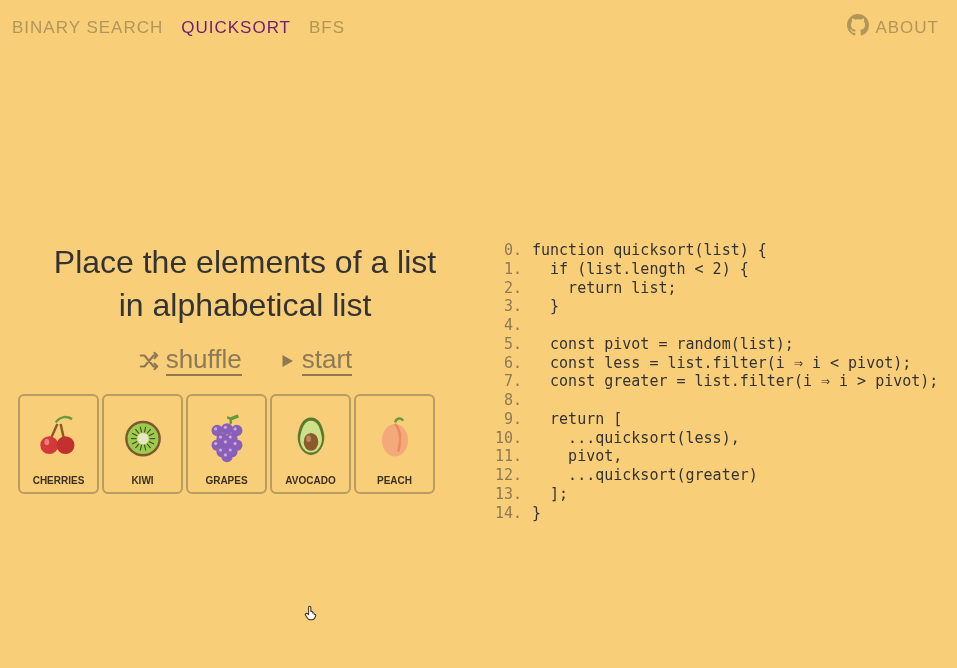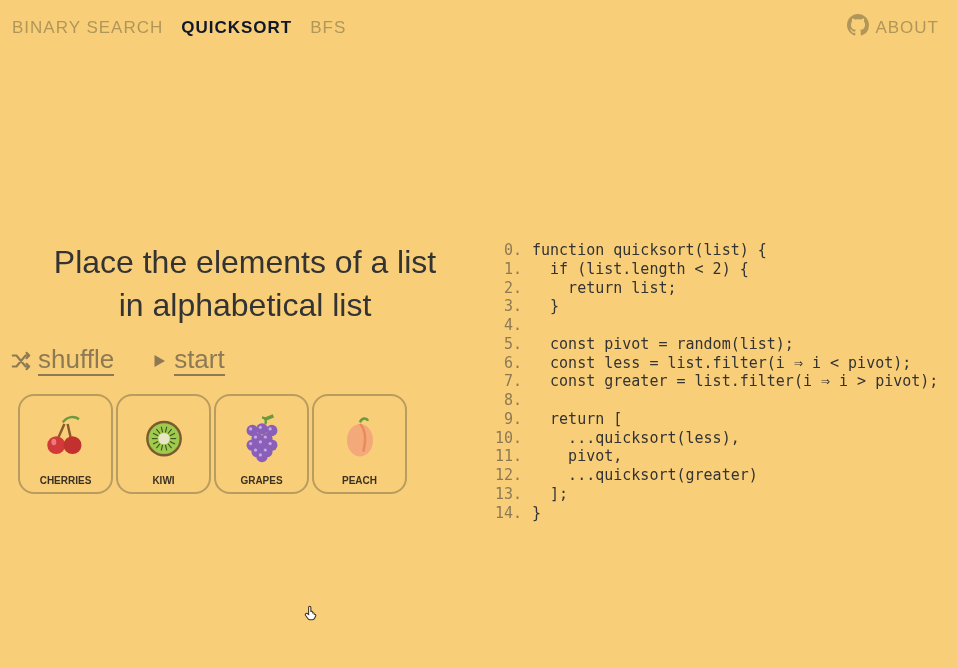--- a/index.html
+++ b/index.html
@@ -6,34 +6,34 @@
     --bg:#f9ce78;
     --ink:#3a3122;
     --muted:#8d7a55;
     --tab-muted:#b19659;
     --card-border:#b99c5f;
   }
   html,body{margin:0;padding:0;background:var(--bg);color:var(--ink);width:957px;height:668px;overflow:hidden;font-family:-apple-system,BlinkMacSystemFont,"Segoe UI",Helvetica,Arial,sans-serif}
   .nav{display:flex;align-items:center;padding:14px 18px 0 12px;font-size:17px;letter-spacing:1px}
   .tab{margin-right:18px;cursor:pointer}
   .tab.inactive{color:var(--tab-muted);font-weight:500}
-  .tab.active{color:#0f172a;font-weight:700}
+  .tab.active{color:#701a75;font-weight:400}
   .nav-spacer{flex:1}
   .about{display:flex;align-items:center;color:var(--tab-muted);font-weight:400}
   .about svg{margin-right:6px}
   .stage{display:flex;margin-top:200px}
   .left{width:470px;padding-left:10px;text-align:center}
   .headline{font-size:32px;line-height:1.35;font-weight:400;color:#333;margin:0 20px 18px 20px}
-  .controls{display:flex;gap:36px;margin:12px 0 18px}
+  .controls{display:flex;justify-content:center;gap:36px;margin:12px 0 18px}
   .ctrl{display:flex;align-items:center;color:var(--muted);font-size:26px;font-weight:300;cursor:pointer}
   .ctrl .label{border-bottom:2px solid var(--muted);margin-left:6px;line-height:1.1}
   .ctrl svg{display:block}
   .cursor{position:absolute;left:303px;top:362px;pointer-events:none}
   .cards{display:flex;padding:0 8px;gap:3px}
-  .card{width:95px;height:100px;border:2px solid var(--card-border);border-radius:16px;background:#f9ce78;display:flex;flex-direction:column;align-items:center;justify-content:flex-end;box-sizing:border-box;padding:4px 2px 6px;cursor:grab}
+  .card{width:81px;height:100px;border:2px solid var(--card-border);border-radius:6px;background:#f9ce78;display:flex;flex-direction:column;align-items:center;justify-content:flex-end;box-sizing:border-box;padding:4px 2px 6px;cursor:grab}
   .card .art{flex:1;display:flex;align-items:center;justify-content:center;width:100%}
   .card .cap{font-size:10px;font-weight:600;color:#3a3122;text-align:center}
   .code{padding:0 0 0 12px;font-family:"SFMono-Regular",Consolas,Menlo,monospace;font-size:15px;line-height:1.25;color:#333;white-space:pre}
   .ln{color:var(--muted);display:inline-block;width:30px;text-align:right;margin-right:10px}
 </style>
 </head>
 <body>
 
 <div class="nav">
   <span class="tab inactive">BINARY SEARCH</span>
@@ -142,20 +142,31 @@
               <circle cx="36" cy="48" r="2" fill="#c6a8e6"></circle>
               <circle cx="32" cy="56" r="7" fill="#8a5fb8"></circle>
               <circle cx="30" cy="54" r="2" fill="#c6a8e6"></circle>
             </svg>
           </div>
           <div class="cap">GRAPES</div>
         </div>
         <div class="card">
           <div class="art">
             <svg width="52" height="52" viewBox="0 0 64 64">
+              <path d="M32 8c10 0 14 10 16 20 2 10-4 26-16 26S14 38 16 28C18 18 22 8 32 8z" fill="#5a7a2e"></path>
+              <path d="M32 12c8 0 11 9 13 18 2 9-3 21-13 21S17 39 19 30C21 21 24 12 32 12z" fill="#cfe08a"></path>
+              <ellipse cx="32" cy="38" rx="9" ry="11" fill="#8a5a2a"></ellipse>
+              <ellipse cx="29" cy="34" rx="3" ry="4" fill="#b88a5a"></ellipse>
+            </svg>
+          </div>
+          <div class="cap">AVOCADO</div>
+        </div>
+        <div class="card">
+          <div class="art">
+            <svg width="52" height="52" viewBox="0 0 64 64">
               <path d="M32 14c2-6 8-6 10-2" stroke="#6a9a3d" stroke-width="3" fill="none"></path>
               <path d="M16 36c0-12 8-20 16-20s16 8 16 20-8 20-16 20S16 48 16 36z" fill="#f4a97a"></path>
               <path d="M32 16c6 6 8 18 4 34" stroke="#e88a5a" stroke-width="3" fill="none"></path>
             </svg>
           </div>
           <div class="cap">PEACH</div>
         </div>
       </div>
   </div>
 

